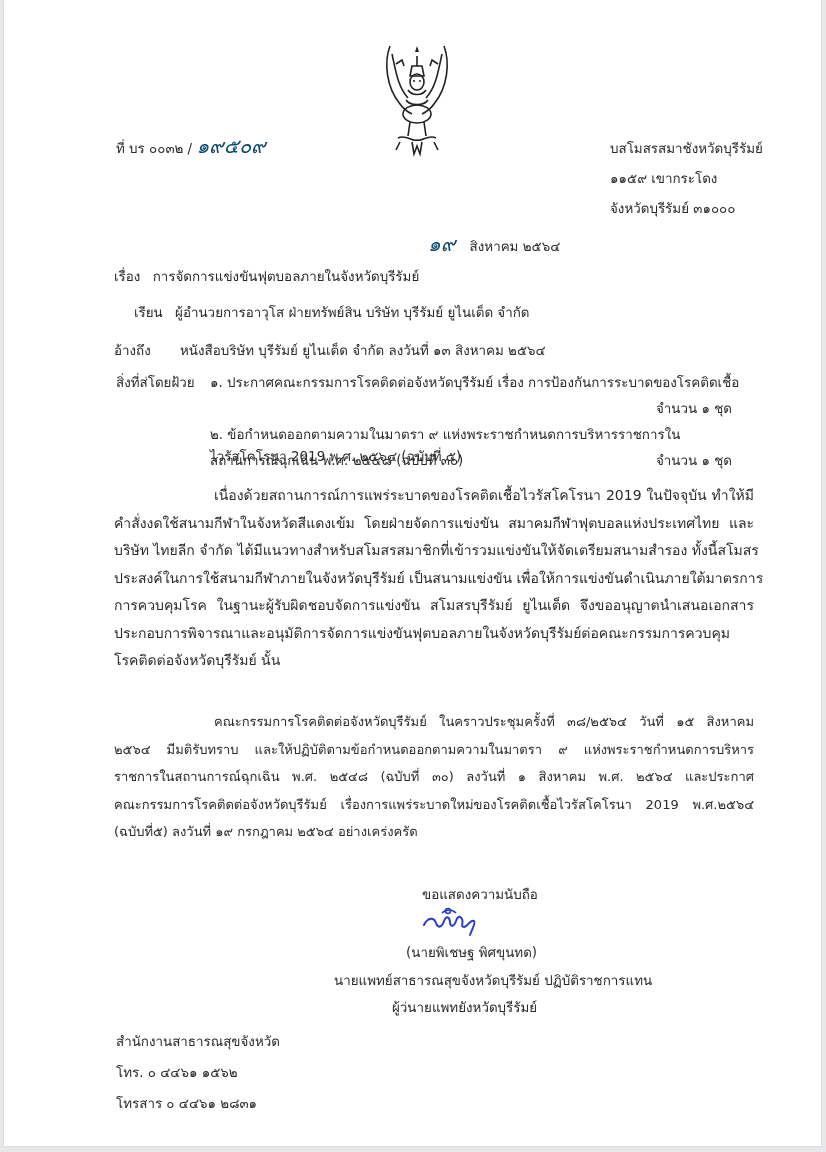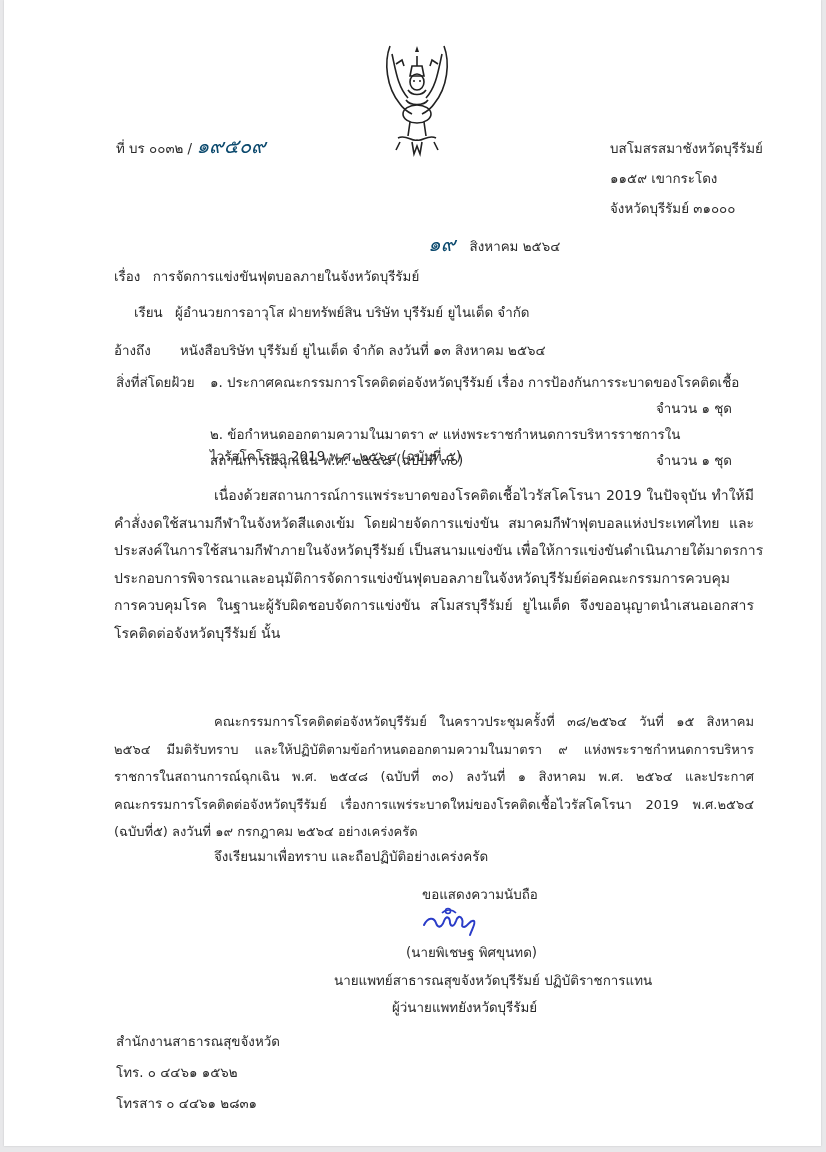--- a/index.html
+++ b/index.html
@@ -134,35 +134,35 @@
     <div>
       <div class="abs" style="left:206px; top:424px;">๒. ข้อกำหนดออกตามความในมาตรา ๙ แห่งพระราชกำหนดการบริหารราชการใน</div>
       <div class="abs" style="left:206px; top:450px;">สถานการณ์ฉุกเฉิน พ.ศ. ๒๕๔๘ (ฉบับที่ ๓๐)</div>
       <div class="qty" style="left:652px; top:450px;">จำนวน  ๑  ชุด</div>
     </div>
   </div>
 
   <div class="para" style="top:482px; font-size:14px;">
     <span class="line indent">เนื่องด้วยสถานการณ์การแพร่ระบาดของโรคติดเชื้อไวรัสโคโรนา 2019 ในปัจจุบัน ทำให้มี</span>
     <span class="line">คำสั่งงดใช้สนามกีฬาในจังหวัดสีแดงเข้ม โดยฝ่ายจัดการแข่งขัน สมาคมกีฬาฟุตบอลแห่งประเทศไทย และ</span>
+    <span class="line">บริษัท ไทยลีก จำกัด ได้มีแนวทางสำหรับสโมสรสมาชิกที่เข้ารวมแข่งขันให้จัดเตรียมสนามสำรอง ทั้งนี้สโมสร</span>
     <span class="line">ประสงค์ในการใช้สนามกีฬาภายในจังหวัดบุรีรัมย์ เป็นสนามแข่งขัน เพื่อให้การแข่งขันดำเนินภายใต้มาตรการ</span>
+    <span class="line">การควบคุมโรค ในฐานะผู้รับผิดชอบจัดการแข่งขัน สโมสรบุรีรัมย์ ยูไนเต็ด จึงขออนุญาตนำเสนอเอกสาร</span>
     <span class="line">ประกอบการพิจารณาและอนุมัติการจัดการแข่งขันฟุตบอลภายในจังหวัดบุรีรัมย์ต่อคณะกรรมการควบคุม</span>
-    <span class="line">การควบคุมโรค ในฐานะผู้รับผิดชอบจัดการแข่งขัน สโมสรบุรีรัมย์ ยูไนเต็ด จึงขออนุญาตนำเสนอเอกสาร</span>
     <span class="line last">โรคติดต่อจังหวัดบุรีรัมย์ นั้น</span>
   </div>
 
   <div class="para" style="top:708px; font-size:13px;">
     <span class="line indent">คณะกรรมการโรคติดต่อจังหวัดบุรีรัมย์ ในคราวประชุมครั้งที่ ๓๘/๒๕๖๔ วันที่ ๑๕ สิงหาคม</span>
     <span class="line">๒๕๖๔ มีมติรับทราบ และให้ปฏิบัติตามข้อกำหนดออกตามความในมาตรา ๙ แห่งพระราชกำหนดการบริหาร</span>
     <span class="line">ราชการในสถานการณ์ฉุกเฉิน พ.ศ. ๒๕๔๘ (ฉบับที่ ๓๐)  ลงวันที่ ๑ สิงหาคม พ.ศ. ๒๕๖๔ และประกาศ</span>
     <span class="line">คณะกรรมการโรคติดต่อจังหวัดบุรีรัมย์ เรื่องการแพร่ระบาดใหม่ของโรคติดเชื้อไวรัสโคโรนา 2019 พ.ศ.๒๕๖๔</span>
     <span class="line last">(ฉบับที่๕) ลงวันที่ ๑๙ กรกฎาคม ๒๕๖๔ อย่างเคร่งครัด</span>
   </div>
 
-  <div class="abs" style="left:210px; top:846px;">จึงเรียนมาเพื่อทราบ และถือปฏิบัติอย่างเคร่งครัด</div>
 
   <div>
     <div class="abs" style="left:418px; top:884px;">ขอแสดงความนับถือ</div>
     <svg class="signature" viewBox="0 0 60 34">
       <path d="M4 20 C8 12, 14 12, 16 18 C18 24, 22 22, 24 16 C26 10, 30 12, 30 18 C31 22, 34 22, 36 16 C37 12, 40 10, 42 14 C44 18, 40 22, 44 22 C48 22, 50 14, 54 16 C56 18, 52 24, 50 30" fill="none" stroke="#2a3cc8" stroke-width="2" stroke-linecap="round"></path>
       <circle cx="28" cy="6" r="2.5" fill="none" stroke="#2a3cc8" stroke-width="1.6"></circle>
       <path d="M22 8 C26 4, 32 4, 36 8" fill="none" stroke="#2a3cc8" stroke-width="1.6"></path>
     </svg>
     <div class="abs" style="left:402px; top:942px;">(นายพิเชษฐ พิศขุนทด)</div>
     <div class="abs" style="left:330px; top:970px;">นายแพทย์สาธารณสุขจังหวัดบุรีรัมย์ ปฏิบัติราชการแทน</div>

